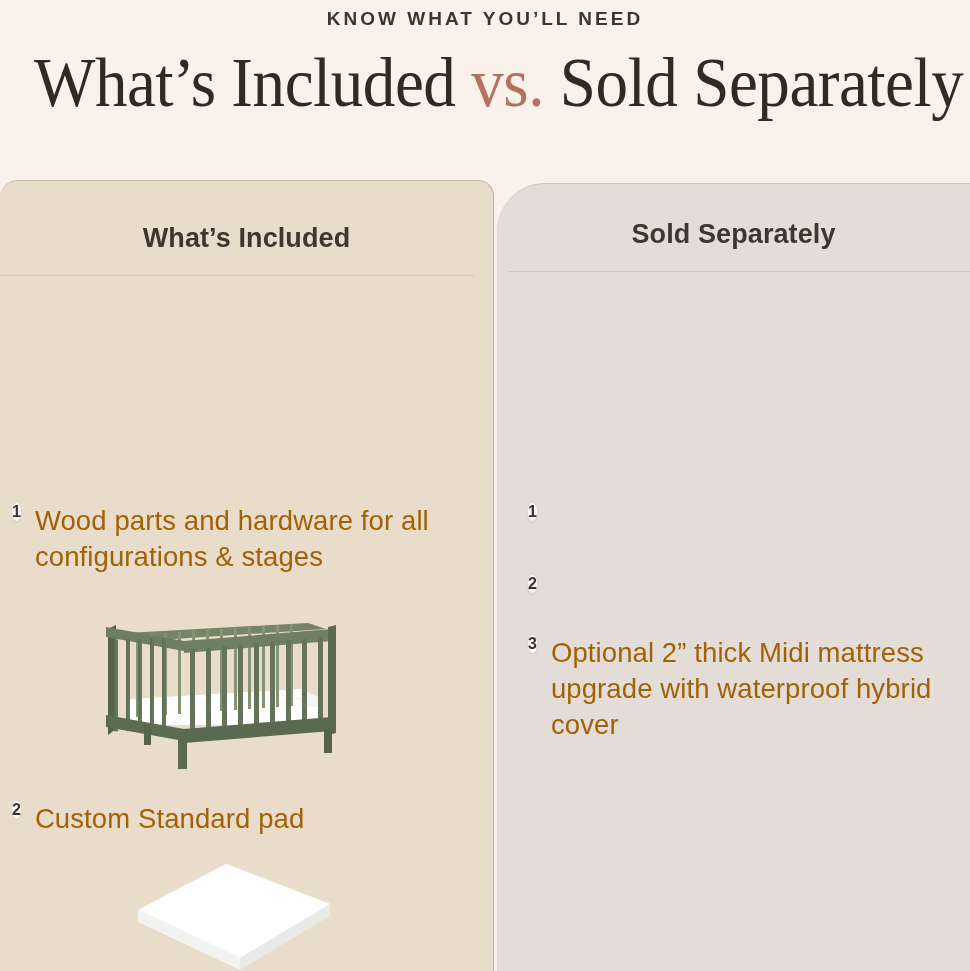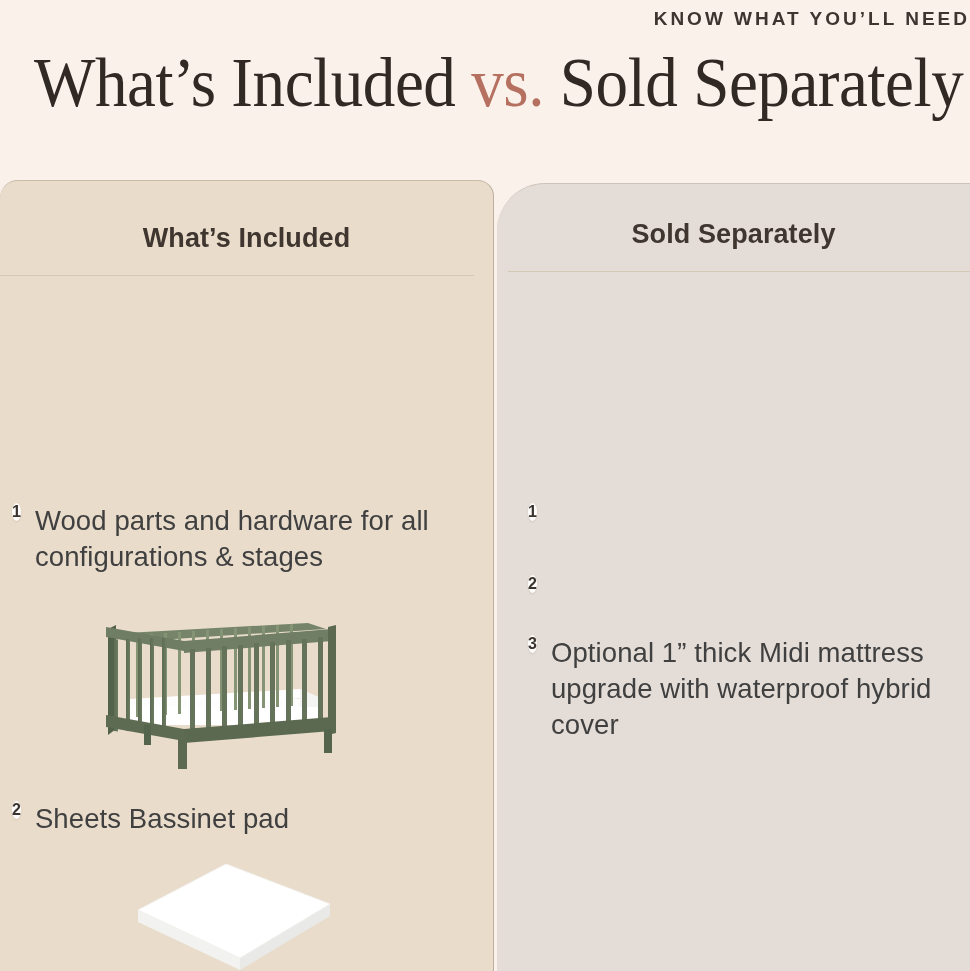--- a/index.html
+++ b/index.html
@@ -6,21 +6,21 @@
   html, body { width:970px; height:971px; }
   body {
     background:#fbf1eb;
     font-family:"Liberation Sans", sans-serif;
     overflow:hidden;
     position:relative;
   }
   .page { position:relative; width:970px; height:971px; overflow:hidden; }
 
   
-  .header { position:absolute; left:0; top:0; width:970px; height:180px; text-align:right; }
+  .header { position:absolute; left:0; top:0; width:970px; height:180px; text-align:center; }
   .kicker {
     margin-top:8px;
     font-size:19px;
     font-weight:bold;
     letter-spacing:3.0px;
     color:#3d352f;
     font-family:"Liberation Sans", sans-serif;
   }
   .headline {
     margin-top:18px;
@@ -75,21 +75,21 @@
     flex:0 0 auto;
     border-radius:50%;
     background:#fdfcfa;
     color:#3b332d;
     display:flex; align-items:center; justify-content:center;
     font-weight:bold;
     box-shadow:0 1px 2px rgba(120,100,80,0.18);
   }
 
   .item-text {
-    color:#404040;
+    color:#a16207;
     font-size:27.5px;
     line-height:1.30;
     margin-left:14px;
     letter-spacing:0.1px;
   }
 
   
   .l-item1 { position:absolute; left:12px; top:0px; width:470px; }
   .l-item2 { position:absolute; left:12px; top:298px; width:470px; }
 
@@ -132,21 +132,21 @@
 
     <div class="left-list list">
 
       <div class="item l-item1">
         <div class="badge">1</div>
         <div class="item-text">Wood parts and hardware for all configurations &amp; stages</div>
       </div>
 
       <div class="item l-item2">
         <div class="badge">2</div>
-        <div class="item-text">Sheets Bassinet pad</div>
+        <div class="item-text">Custom Standard pad</div>
       </div>
 
     </div>
 
     <div class="crib-wrap">
       <svg class="crib" viewBox="0 0 240 160" xmlns="http://www.w3.org/2000/svg">
         <defs>
           <linearGradient id="gside" x1="0" y1="0" x2="1" y2="0">
             <stop offset="0%" stop-color="#5d6c52"></stop>
               <stop offset="100%" stop-color="#6b7b60"></stop>
@@ -228,19 +228,19 @@
       <div class="item r-item1">
         <div class="badge">1</div>
       </div>
 
       <div class="item r-item2">
         <div class="badge">2</div>
       </div>
 
       <div class="item r-item3">
         <div class="badge">3</div>
-        <div class="item-text">Optional 1” thick Midi mattress upgrade with waterproof hybrid cover</div>
+        <div class="item-text">Optional 2” thick Midi mattress upgrade with waterproof hybrid cover</div>
       </div>
 
     </div>
 
   </div>
 </div>
 
 </body></html>

